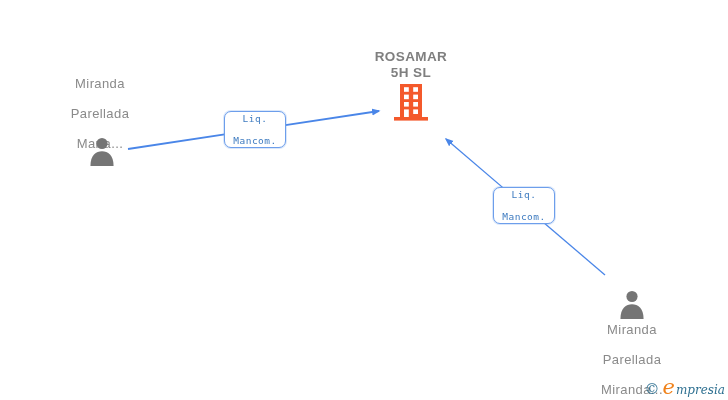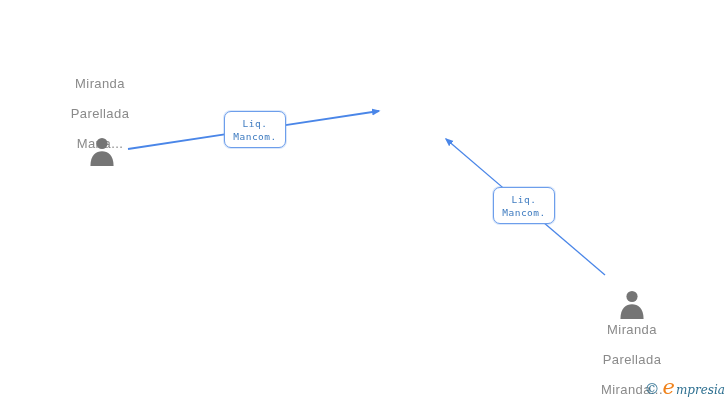--- a/index.html
+++ b/index.html
@@ -46,21 +46,21 @@
     z-index: 3;
     width: 60px;
     height: 35px;
     background: #ffffff;
     border: 1.6px solid #6d9eeb;
     border-radius: 7px;
     box-shadow: 0 0 0 1px rgba(109,158,235,0.25);
     display: flex;
     flex-direction: column;
     align-items: center;
-    justify-content: center;
+    justify-content: space-between;
     font-family: "DejaVu Sans Mono", monospace;
     font-size: 9.5px;
     line-height: 13px;
     color: #3e7bc0;
     letter-spacing: 0.5px;
   }
   .person-icon-svg { display: block; }
   .building-icon-svg { display: block; margin: 0 auto; }
   #watermark {
     position: absolute;
@@ -109,20 +109,38 @@
       <span>Parellada</span><br>
       <span>Maria...</span></div>
   </div>
   <div class="node" style="left:87px; top:136px;">
     <svg class="person-icon-svg" width="30" height="30" viewBox="0 0 28 28">
       <circle cx="14" cy="7" r="5.2" fill="#757575"></circle>
       <path d="M3.2,28 C3.2,17.5 8.5,14.2 14,14.2 C19.5,14.2 24.8,17.5 24.8,28 Z" fill="#757575"></path>
     </svg>
   </div>
 
+  <div class="node" style="left:340px; top:49px; width:142px;">
+    <div class="company-title"><span>ROSAMAR</span><br>
+      <span>5H SL</span></div>
+    <svg class="building-icon-svg" width="36" height="39" viewBox="0 0 36 39" style="margin-top:3px;">
+      <rect x="7" y="0" width="22" height="34" fill="#f4592b"></rect>
+      <rect x="1" y="33" width="34" height="3.6" fill="#f4592b"></rect>
+
+      <rect x="11" y="3.2" width="4.8" height="4.6" fill="#ffffff"></rect>
+      <rect x="20.2" y="3.2" width="4.8" height="4.6" fill="#ffffff"></rect>
+      <rect x="11" y="10.6" width="4.8" height="4.6" fill="#ffffff"></rect>
+      <rect x="20.2" y="10.6" width="4.8" height="4.6" fill="#ffffff"></rect>
+      <rect x="11" y="18" width="4.8" height="4.6" fill="#ffffff"></rect>
+      <rect x="20.2" y="18" width="4.8" height="4.6" fill="#ffffff"></rect>
+
+      <rect x="11" y="25.4" width="4.8" height="7.6" fill="#ffffff"></rect>
+      <rect x="20.2" y="25.4" width="4.8" height="4.6" fill="#ffffff"></rect>
+    </svg>
+  </div>
 
   <div class="edge-label-box" style="left:224px; top:111px;">
     <span>Liq.</span>
     <span>Mancom.</span>
   </div>
   <div class="edge-label-box" style="left:493px; top:187px;">
     <span>Liq.</span>
     <span>Mancom.</span>
   </div>
 

